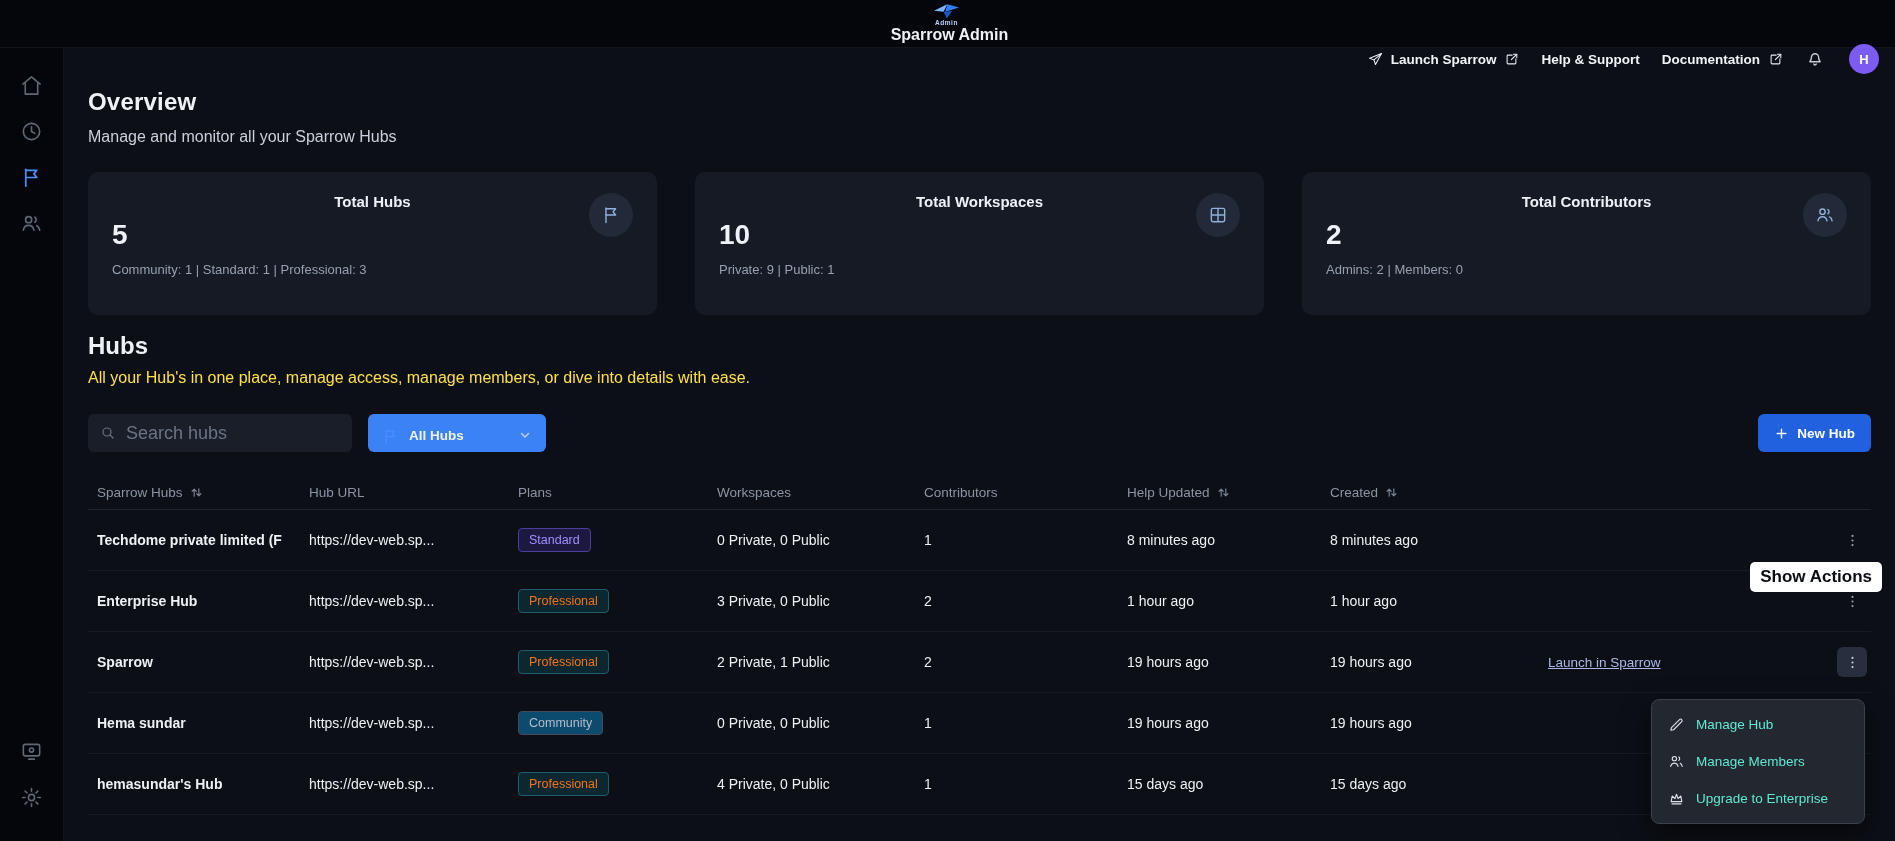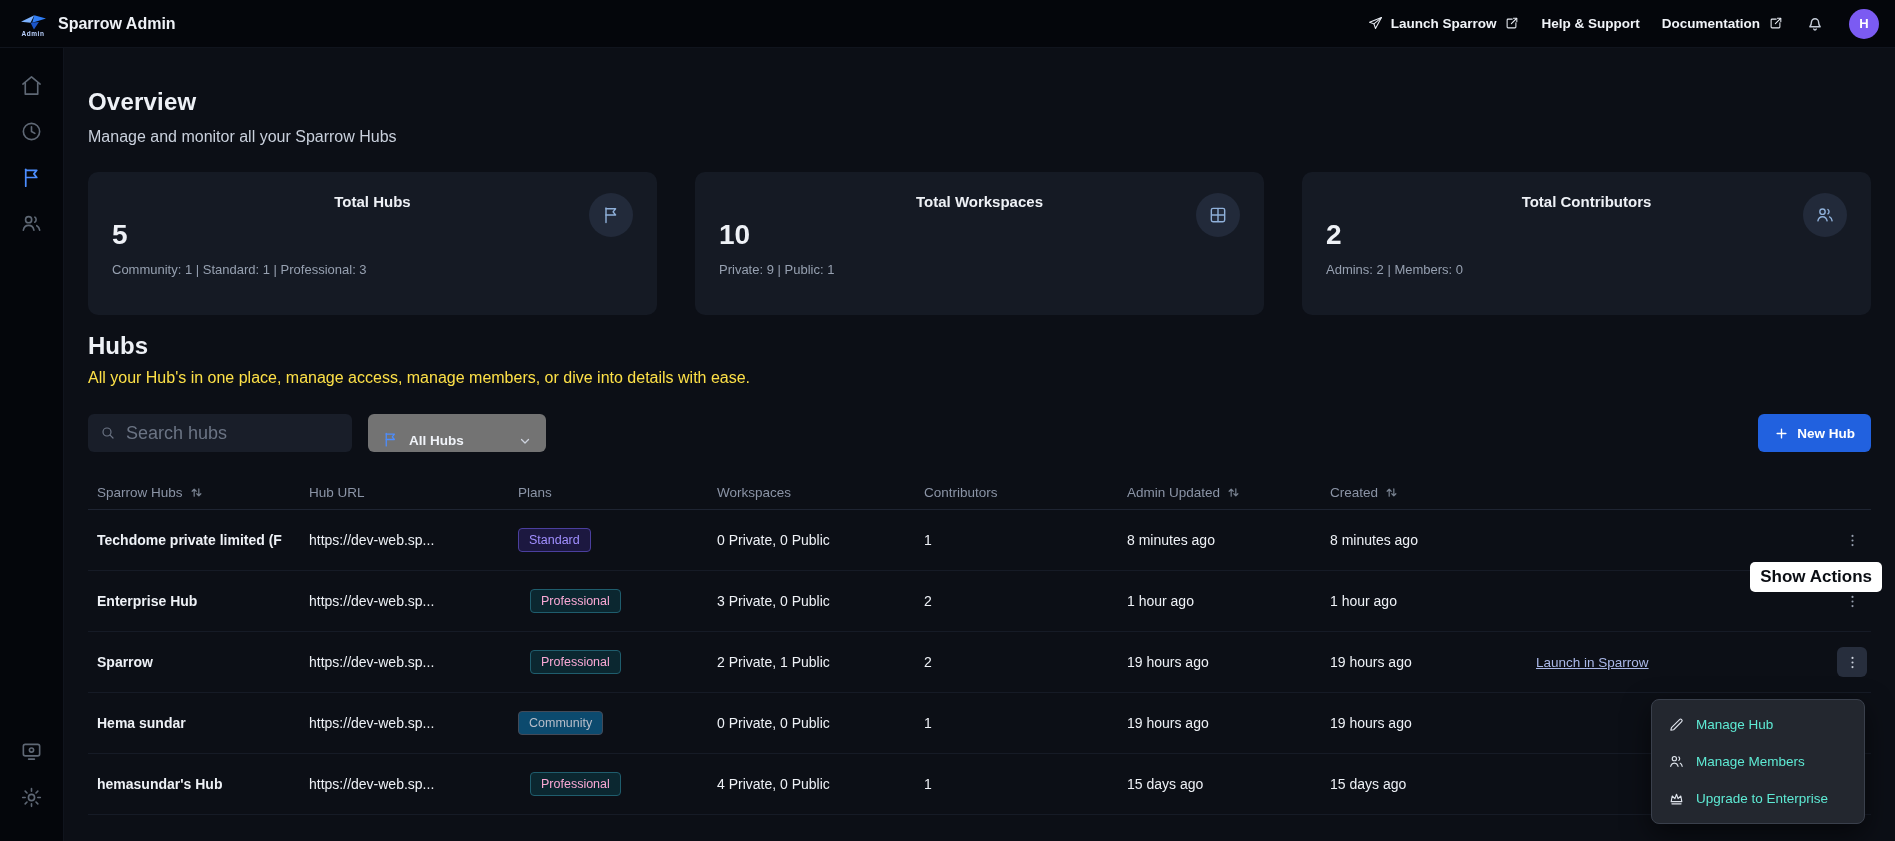--- a/index.html
+++ b/index.html
@@ -8,21 +8,21 @@
     font-family:"Liberation Sans", sans-serif;
     background:#0c0f16; color:#eef1f6;
     overflow:hidden; position:relative;
   }
   svg { display:block; }
 
   
   .topbar {
     position:absolute; top:0; left:0; right:0; height:48px;
     background:#04060b; border-bottom:1px solid #10141d;
-    display:flex; align-items:center; padding:0 16px 0 14px; z-index:20;
+    display:flex; align-items:center; padding:0 16px 0 14px; z-index:20;flex-direction:column;
   }
   .logo { display:flex; flex-direction:column; align-items:center; width:38px; cursor:pointer; }
   .logo svg { width:27px; height:20px; }
   .logo-admin { font-size:6.5px; font-weight:700; color:#bcd2ff; letter-spacing:.6px; margin-top:-1px; }
   .app-title { font-size:16px; font-weight:700; margin-left:6px; }
   .topbar-right { margin-left:auto; display:flex; align-items:center; gap:22px; }
   .topbar-link { display:flex; align-items:center; gap:8px; font-size:13.5px; font-weight:600; color:#f0f3f8; cursor:pointer; }
   .topbar-link svg { width:15px; height:15px; color:#e8ecf3; }
   .icon-btn { width:22px; height:22px; color:#c3cad6; cursor:pointer; }
   .icon-btn svg { width:20px; height:20px; }
@@ -69,22 +69,22 @@
 
   .toolbar { display:flex; align-items:center; gap:16px; margin-top:27px; }
   .search-box {
     width:264px; height:38px; background:#191e29; border-radius:6px;
     display:flex; align-items:center; gap:10px; padding:0 12px; color:#6b7484;
   }
   .search-box svg { width:16px; height:16px; flex:none; }
   .search-box input { background:transparent; border:0; outline:0; color:#e8ecf3; font-size:18px; width:100%; font-family:inherit; }
   .search-box input::placeholder { color:#6b7484; }
   .filter {
-    height:38px; width:178px; background:#737373; border-radius:6px;
-    display:flex; align-items:flex-end; gap:10px; padding:4px 14px; cursor:pointer;
+    height:38px; width:178px; background:#3b82f6; border-radius:6px;
+    display:flex; align-items:flex-start; gap:10px; padding:14px 14px; cursor:pointer;
   }
   .filter-flag { color:#4c8dff; } .filter-flag svg { width:17px; height:17px; }
   .filter-label { flex:1; font-size:13.5px; font-weight:700; color:#f0f3f8; }
   .filter-chevron { color:#cdd3de; } .filter-chevron svg { width:14px; height:14px; }
   .new-hub {
     margin-left:auto; height:38px; padding:0 16px; border:0; border-radius:6px;
     background:#2161df; color:#fff; font-size:13.5px; font-weight:700;
     display:flex; align-items:center; gap:8px; cursor:pointer; font-family:inherit;
   }
   .new-hub svg { width:15px; height:15px; }
@@ -100,24 +100,24 @@
   .th { display:flex; align-items:center; gap:7px; }
   .th.sortable { cursor:pointer; }
   .sort-icon { color:#77808f; } .sort-icon svg { width:13px; height:13px; }
   .trow { height:61px; border-bottom:1px solid #161b26; font-size:14px; }
   .cell { padding-right:18px; white-space:nowrap; overflow:hidden; }
   .cell-name { font-weight:600; }
   .badge {
     display:inline-block; padding:4px 10px; border-radius:4px; font-size:12.5px; font-weight:400;
   }
   .badge-standard     { color:#a18fff; background:#1c1840; border:1px solid #4b3f9e; }
-  .badge-professional { color:#f9a8d4; background:#0b2730; border:1px solid #1f5d6d;margin-left:12px; }
+  .badge-professional { color:#f97316; background:#0b2730; border:1px solid #1f5d6d; }
   .badge-community    { color:#b7bdc9; background:#0c4a6e; border:1px solid #434a58; }
   .cell-actions { display:flex; align-items:center; height:100%; padding-right:4px; }
-  .launch-link { color:#aab8e8; font-size:13.5px; text-decoration:underline; cursor:pointer; margin-left:3px; }
+  .launch-link { color:#aab8e8; font-size:13.5px; text-decoration:underline; cursor:pointer; margin-left:15px; }
   .kebab {
     margin-left:auto; width:30px; height:30px; border-radius:6px;
     display:flex; align-items:center; justify-content:center;
     color:#98a0b0; cursor:pointer;
   }
   .kebab svg { width:17px; height:17px; }
   .kebab.active { background:#272e3d; color:#cdd3de; }
 
   
   .tooltip {
@@ -331,21 +331,21 @@
       <div class="th">
           <span>Plans</span>
         </div>
       <div class="th">
           <span>Workspaces</span>
         </div>
       <div class="th">
           <span>Contributors</span>
         </div>
       <div class="th sortable">
-        <span>Admin Updated</span>
+        <span>Help Updated</span>
         <span class="sort-icon">
             <svg viewBox="0 0 14 14" fill="none" stroke="currentColor" stroke-width="1.3" stroke-linecap="round" stroke-linejoin="round">
               <path d="M4.5 11V3.5M4.5 3.5 2.3 5.7M4.5 3.5l2.2 2.2"></path>
               <path d="M9.5 3v7.5M9.5 10.5 7.3 8.3M9.5 10.5l2.2-2.2"></path>
             </svg>
           </span>
       </div>
       <div class="th sortable">
         <span>Created</span>
         <span class="sort-icon">

